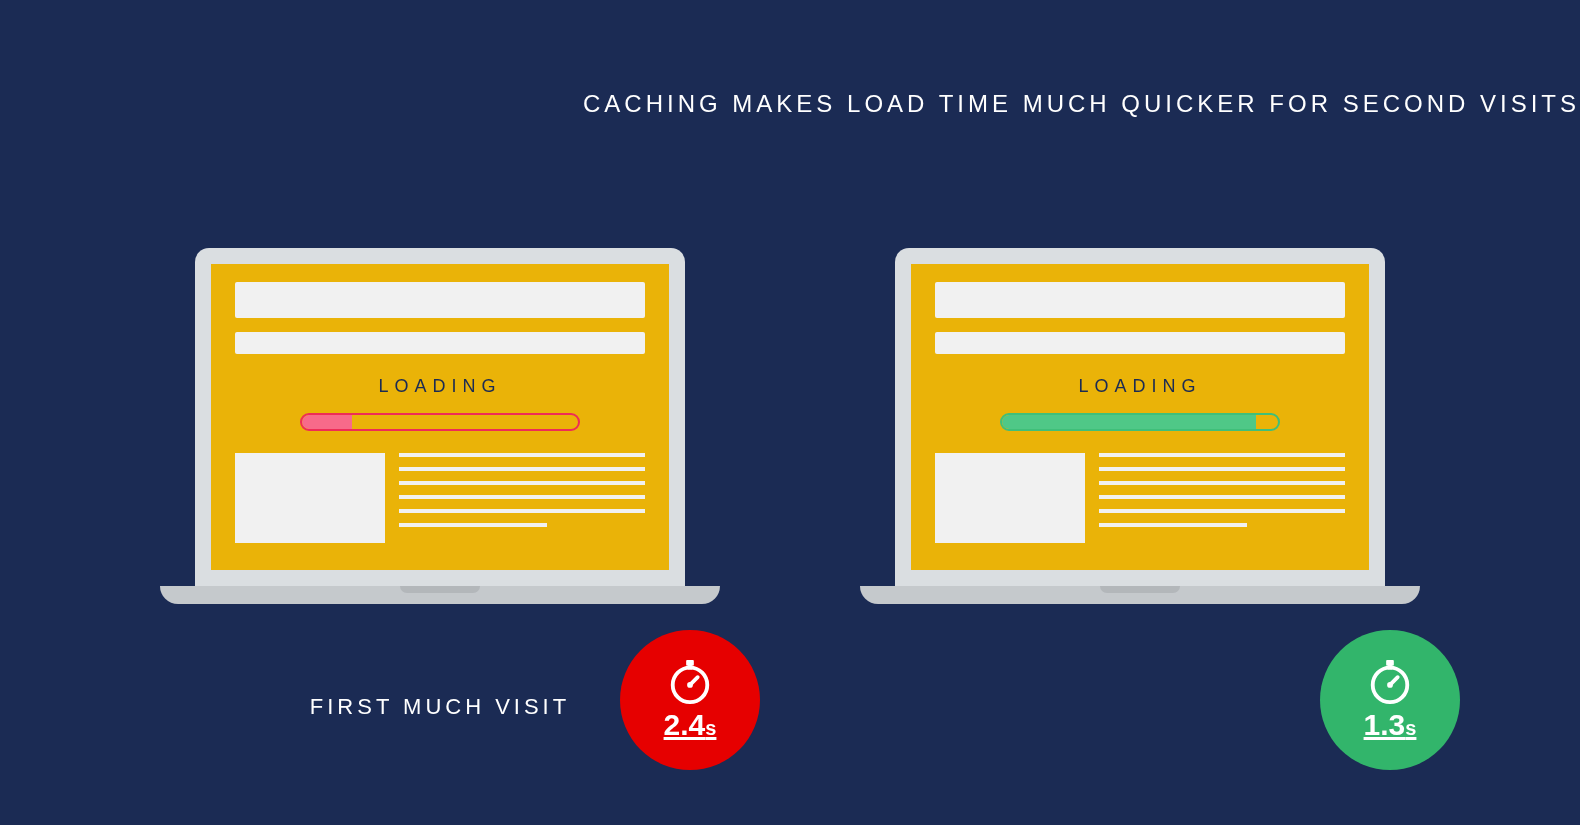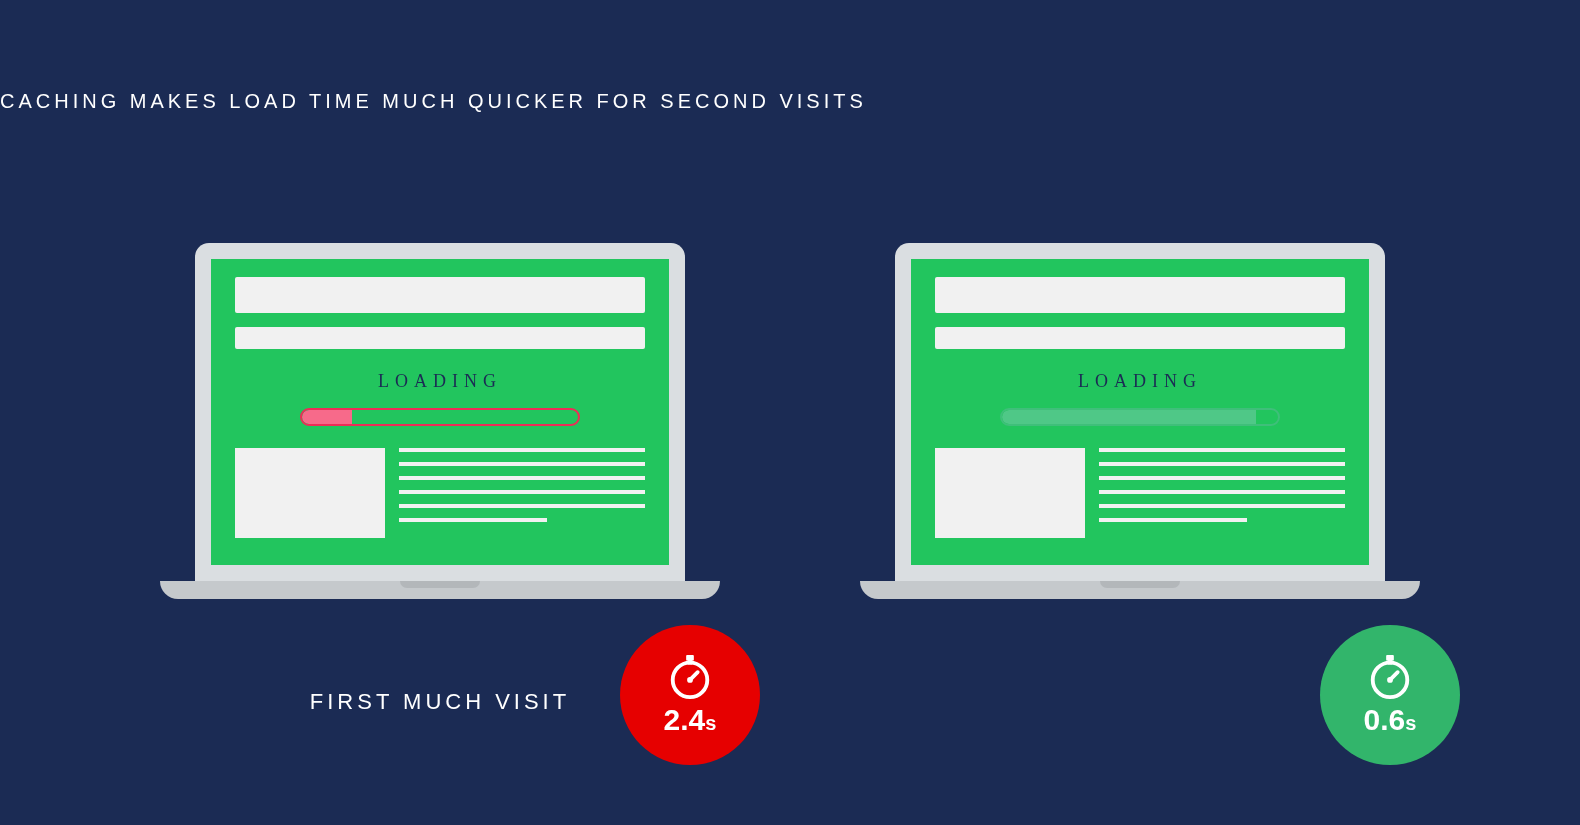--- a/index.html
+++ b/index.html
@@ -5,23 +5,23 @@
 * { margin: 0; padding: 0; box-sizing: border-box; }
 body {
   width: 1580px;
   height: 825px;
   background: #1b2b54;
   font-family: -apple-system, BlinkMacSystemFont, "Segoe UI", Arial, sans-serif;
   position: relative;
   overflow: hidden;
 }
 .heading {
-  text-align: left;
+  text-align: right;
   color: #ffffff;
-  font-size: 20px;
+  font-size: 24px;
   letter-spacing: 4px;
   font-weight: 400;
   padding-top: 90px;
 }
 .panels {
   display: flex;
   justify-content: center;
   gap: 180px;
   margin-top: 130px;
 }
@@ -34,26 +34,25 @@
   width: 520px;
 }
 .screen-bezel {
   background: #dadee1;
   border-radius: 14px 14px 0 0;
   padding: 16px;
   width: 490px;
   margin: 0 auto;
 }
 .screen {
-  background: #22c55e;
+  background: #eab308;
   width: 100%;
   height: 306px;
   position: relative;
   padding: 18px 24px;
-  font-family: Liberation Serif, serif;
 }
 .bar {
   background: #f1f1f1;
   border-radius: 2px;
 }
 .topbar { height: 36px; margin-bottom: 14px; }
 .navbar { height: 22px; margin-bottom: 22px; }
 .loading-label {
   text-align: center;
   color: #1b2b54;
@@ -114,20 +113,21 @@
   right: -60px;
   bottom: -50px;
   width: 140px;
   height: 140px;
   border-radius: 50%;
   display: flex;
   flex-direction: column;
   align-items: center;
   justify-content: center;
   color: #ffffff;
+  text-decoration: underline;
 }
 .badge svg { margin-bottom: 2px; }
 .badge-time {
   font-size: 30px;
   font-weight: 700;
   letter-spacing: 0px;
 }
 .badge-time .unit { font-size: 20px; font-weight: 600; }
 .caption {
   text-align: center;
@@ -215,19 +215,19 @@
 
     <div class="badge" style="background:#32b56b">
       <svg width="50" height="48" viewBox="0 0 50 50">
         <circle cx="25" cy="28" r="18" fill="none" stroke="#fff" stroke-width="4"></circle>
         <rect x="21" y="2" width="8" height="6" rx="1" fill="#fff"></rect>
         <rect x="23" y="7" width="4" height="5" fill="#fff"></rect>
         <line x1="25" y1="28" x2="33" y2="20" stroke="#fff" stroke-width="4" stroke-linecap="round"></line>
         <circle cx="25" cy="28" r="3" fill="#fff"></circle>
       </svg>
       <div class="badge-time">
-        <span>0.6</span><span class="unit">s</span>
+        <span>1.3</span><span class="unit">s</span>
       </div>
     </div>
 
   </div>
 
 </div>
 
 </body></html>

